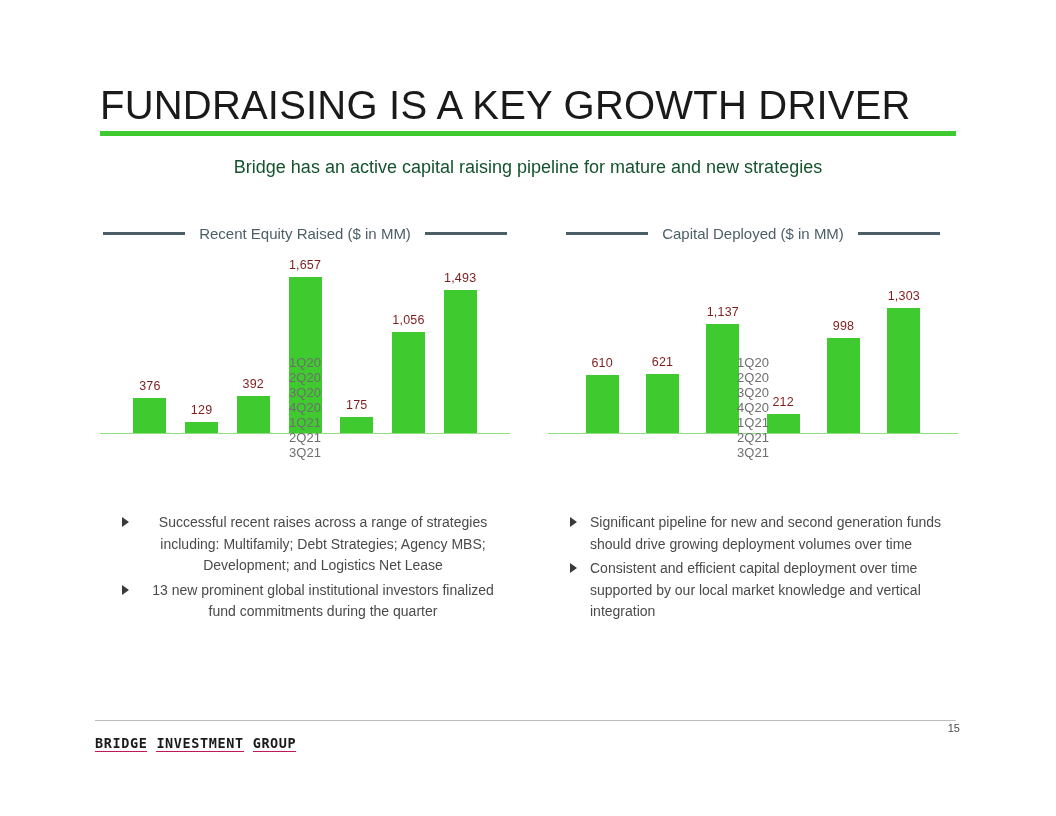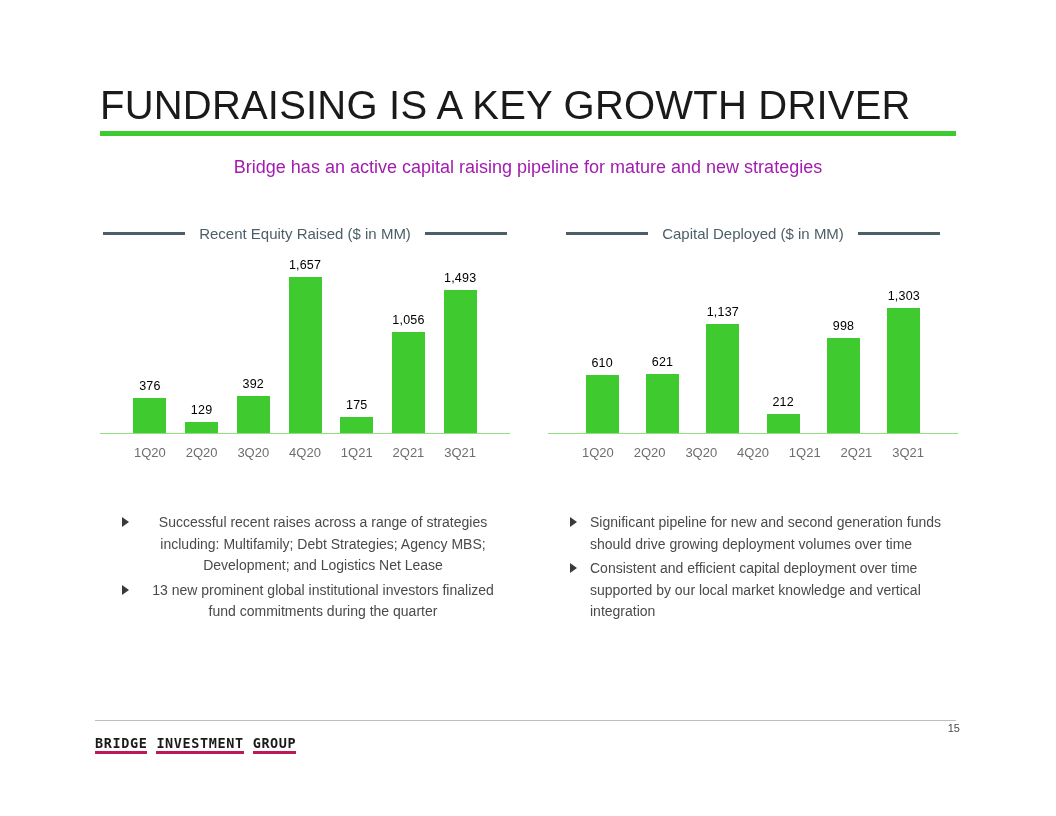--- a/index.html
+++ b/index.html
@@ -41,21 +41,21 @@
     height: 5px;
     background: #3fcb2f;
   }
   .subtitle {
     position: absolute;
     left: 0;
     right: 0;
     top: 157px;
     text-align: center;
     font-size: 18px;
-    color: #a21caf;
+    color: #14532d;
     font-weight: 400;
   }
 
   
   .panel {
     position: absolute;
     top: 222px;
   }
   .panel-left  { left: 100px;  width: 410px; }
   .panel-right { left: 548px;  width: 410px; }
@@ -106,21 +106,21 @@
     position: relative;
     flex: 1 1 0;
     display: flex;
     flex-direction: column;
     justify-content: flex-end;
     align-items: center;
     height: 100%;
   }
   .bar-value {
     font-size: 12.5px;
-    color: #000000;
+    color: #7f1d1d;
     margin-bottom: 5px;
     white-space: nowrap;
     letter-spacing: 0.2px;
   }
   .bar {
     width: 33px;
     background: #3fcb2f;
   }
   .axis-line {
     position: absolute;
@@ -128,20 +128,21 @@
     bottom: 34px;
     height: 1.5px;
     background: #8ee07f;
   }
   .axis-labels {
     position: absolute;
     left: 24px; right: 24px;
     bottom: 8px;
     display: flex;
     justify-content: space-between;
+    flex-direction: column;
   }
   .axis-label {
     flex: 1 1 0;
     text-align: center;
     font-size: 13px;
     color: #6e6e6e;
     white-space: nowrap;
   }
 
   
@@ -195,21 +196,21 @@
     display: flex;
     gap: 9px;
     align-items: flex-start;
   }
   .logo-word {
     font-family: "DejaVu Sans Mono", monospace;
     font-size: 13.5px;
     font-weight: bold;
     letter-spacing: 0.6px;
     color: #1a1a1a;
-    border-bottom: 3px solid #be185d;
+    border-bottom: 1px solid #be185d;
     padding-bottom: 1px;
     line-height: 14px;
   }
 </style>
 </head>
 <body>
 
 <div class="slide">
 
   <div class="title">FUNDRAISING IS A KEY GROWTH DRIVER</div>

